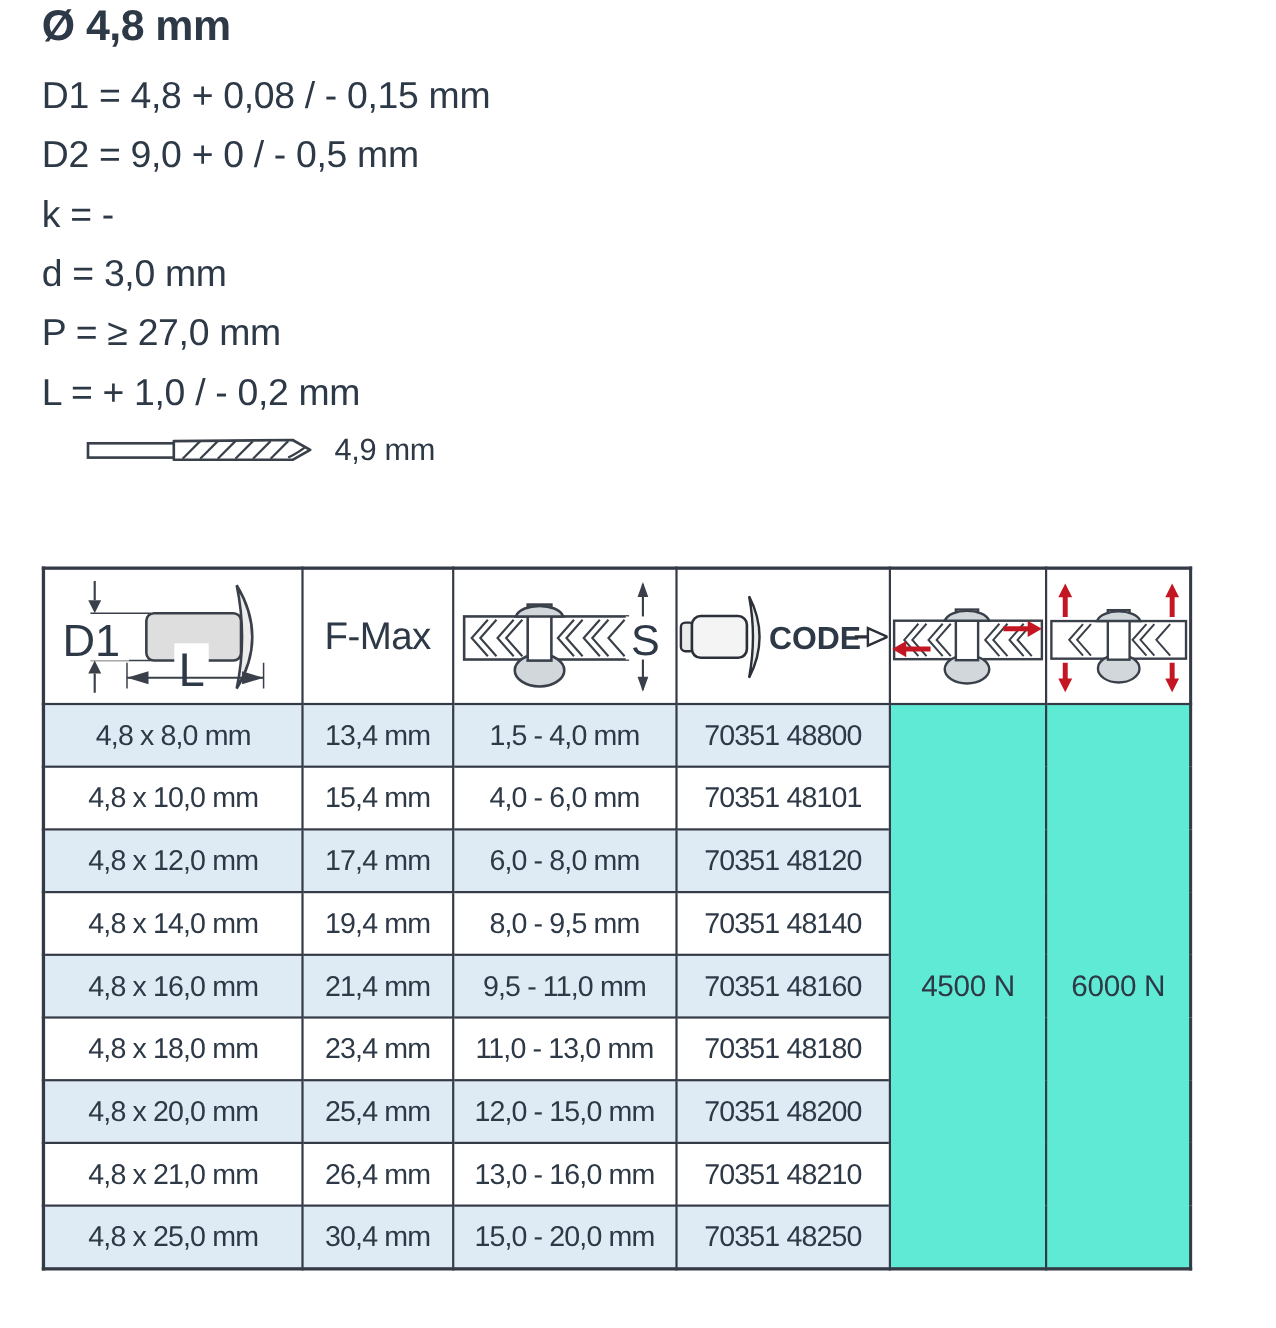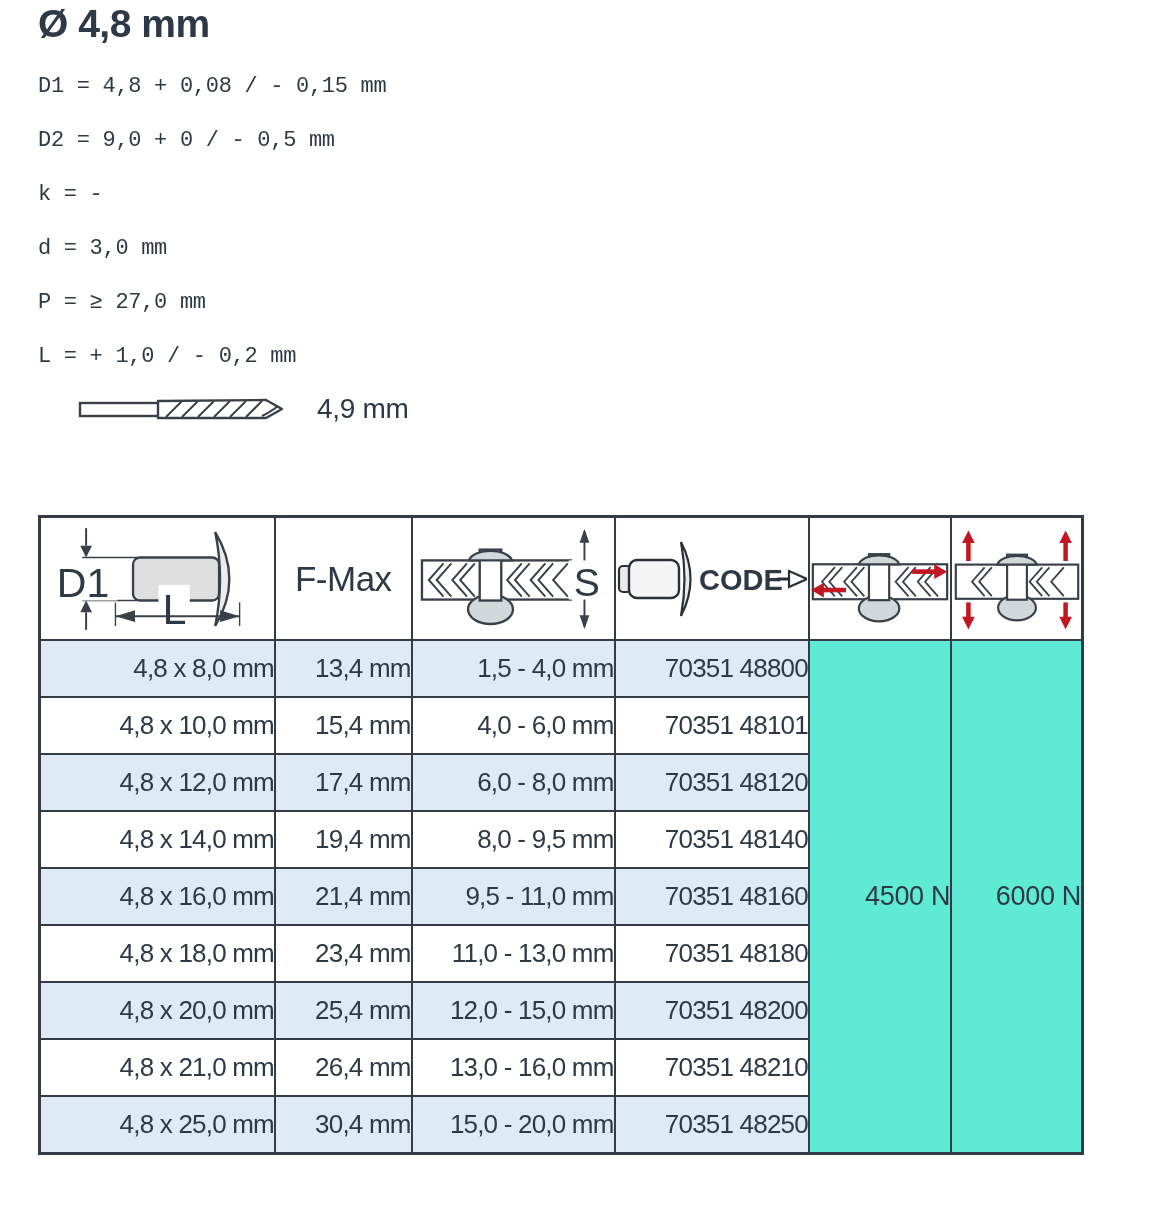--- a/index.html
+++ b/index.html
@@ -5,39 +5,39 @@
   html,body { margin:0; padding:0; background:#ffffff; }
   .page {
     position:relative; width:1084px; height:1207px; background:#ffffff;
     font-family:"Liberation Sans", sans-serif; color:#2e3947; overflow:hidden;
   }
   .title {
     position:absolute; left:38px; top:2px;
     font-size:39px; font-weight:bold; letter-spacing:-0.5px;
   }
   .specs { position:absolute; left:38px; top:60px; }
-  .spec-line { height:54px; line-height:54px; font-size:22px; letter-spacing:-0.3px; white-space:pre;font-family:Liberation Mono, monospace; }
+  .spec-line { height:54px; line-height:54px; font-size:34px; letter-spacing:-0.3px; white-space:pre; }
   .drill-row {
     position:absolute; left:38px; top:393px;
-    display:flex; align-items:center; gap:29px;padding-left:40px;
+    display:flex; align-items:center; gap:16px;padding-left:40px;
   }
   .drill-size { font-size:28px; letter-spacing:-0.3px; }
 
   table.spec-table {
     position:absolute; left:38px; top:515px;
     border-collapse:collapse; table-layout:fixed;
     border:3px solid #353b46;
     padding-left:44px;
   }
   .spec-table th, .spec-table td {
     border:2px solid #353b46; padding:0; text-align:center; vertical-align:middle;
     font-weight:normal;
   }
   .spec-table th { height:121px; background:#ffffff; }
-  .spec-table td { height:55px; font-size:26px; letter-spacing:-0.8px; background:#ffffff;text-align:right; }
+  .spec-table td { height:55px; font-size:26px; letter-spacing:-0.8px; background:#ffffff; }
   tr.blue td.data-cell { background:#deeaf4; }
   td.strength-cell { background:#5eead4; font-size:27px; letter-spacing:-0.3px; }
   .fmax-head { font-size:35px; letter-spacing:-0.5px; font-weight:normal; }
   .icon-wrap { display:flex; align-items:center; justify-content:center; width:100%; height:100%; }
   svg { display:block; }
   svg text { fill:#2e3947; }
 </style>
 </head>
 <body>
 

